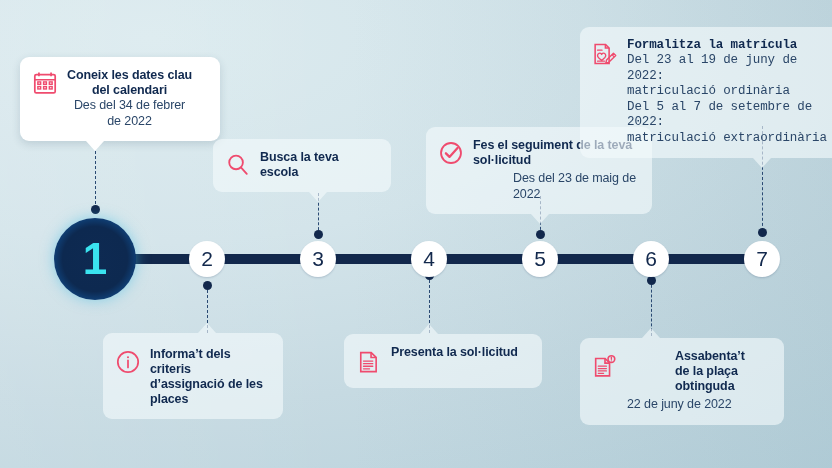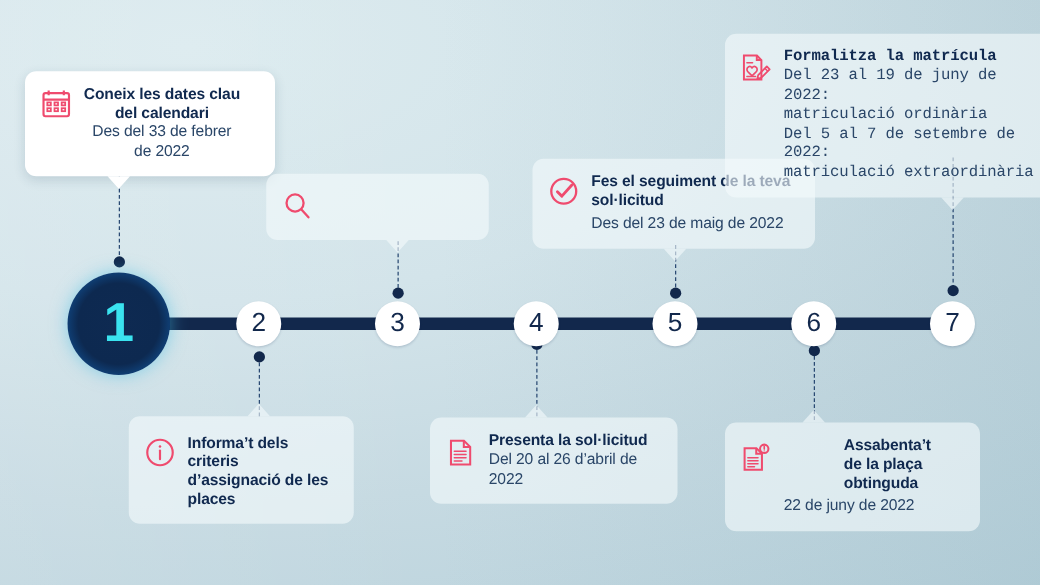--- a/index.html
+++ b/index.html
@@ -210,21 +210,21 @@
         <rect x="10.7" y="11" width="2.6" height="2.2"></rect>
         <rect x="16" y="11" width="2.6" height="2.2"></rect>
         <rect x="5.4" y="15.3" width="2.6" height="2.2"></rect>
         <rect x="10.7" y="15.3" width="2.6" height="2.2"></rect>
         <rect x="16" y="15.3" width="2.6" height="2.2"></rect>
       </g>
     </svg>
     <div class="body">
       <div class="title" style="white-space:pre-line;">Coneix les dates clau
 del calendari</div>
-      <div class="sub">Des del 33 de febrer
+      <div class="sub">Des del 34 de febrer
 de 2022</div>
     </div>
   </div>
 
   <div class="card tail-up" style="left:103px; top:333px; width:180px;">
     <span class="tail" style="left:95px;"></span>
     <svg class="icon" viewBox="0 0 24 24" fill="none" stroke="#ef4b6e" stroke-width="1.6" style="margin-top:4px;">
       <circle cx="12" cy="12" r="9.4"></circle>
       <circle cx="12" cy="7.6" r="0.95" fill="#ef4b6e" stroke="none"></circle>
       <path d="M12 10.6v6.4" stroke-linecap="round"></path>
@@ -234,47 +234,49 @@
 d’assignació de les places</div>
     </div>
   </div>
 
   <div class="card tail-down" style="left:213px; top:139px; width:178px; height:53px; align-items:center;">
     <span class="tail" style="left:96px;"></span>
     <svg class="icon" viewBox="0 0 24 24" fill="none" stroke="#ef4b6e" stroke-width="1.7" style="margin-top:0;">
       <circle cx="10.2" cy="9.6" r="6.3"></circle>
       <path d="M14.9 14.4l5.2 5.8" stroke-linecap="round"></path>
     </svg>
+    <div class="body">
+      <div class="title">Busca la teva escola</div>
+    </div>
   </div>
 
   <div class="card tail-up" style="left:344px; top:334px; width:198px;">
     <span class="tail" style="left:76px;"></span>
     <svg class="icon" viewBox="0 0 24 24" fill="none" stroke="#ef4b6e" stroke-width="1.5" style="margin-top:3px;">
       <path d="M4.4 3.3h9.6l4.6 4.5v13.1H4.4z"></path>
       <path d="M13.9 3.4v4.5h4.5"></path>
       <g stroke-width="1.2" stroke-linecap="round">
         <path d="M6.9 11.1h8.6M6.9 13.5h8.6M6.9 15.9h8.6M6.9 18.3h5.6"></path>
       </g>
     </svg>
     <div class="body">
       <div class="title">Presenta la sol·licitud</div>
-      <div class="sub">Del 20 al 26 d’abril de 2022</div>
     </div>
   </div>
 
   <div class="card tail-down" style="left:426px; top:127px; width:226px;">
     <span class="tail" style="left:105px;"></span>
     <svg class="icon" viewBox="0 0 24 24" fill="none" stroke="#ef4b6e" stroke-width="1.7">
       <circle cx="12" cy="12" r="9.2"></circle>
       <path d="M7.3 12.3l3.3 3.3 7.4-8.2" stroke-width="2.1" stroke-linecap="round" stroke-linejoin="round"></path>
     </svg>
     <div class="body">
       <div class="title" style="white-space:pre-line;">Fes el seguiment de la teva
 sol·licitud</div>
-      <div class="sub" style="margin-top:3px;">Des del 23 de maig de 2022</div>
+      <div class="sub" style="margin-top:3px;margin-left:40px;">Des del 23 de maig de 2022</div>
     </div>
   </div>
 
   <div class="card tail-up" style="left:580px; top:338px; width:204px;">
     <span class="tail" style="left:62px;"></span>
     <svg class="icon" viewBox="0 0 24 24" fill="none" stroke="#ef4b6e" stroke-width="1.5" style="margin-top:3px;">
       <path d="M3.4 5.1h8.7l4.1 4.1v11.9H3.4z"></path>
       <path d="M12 5.2v4.1h4.1"></path>
       <g stroke-width="1.15" stroke-linecap="round">
         <path d="M5.8 12.2h7.5M5.8 14.4h7.5M5.8 16.6h7.5M5.8 18.8h4.9"></path>

